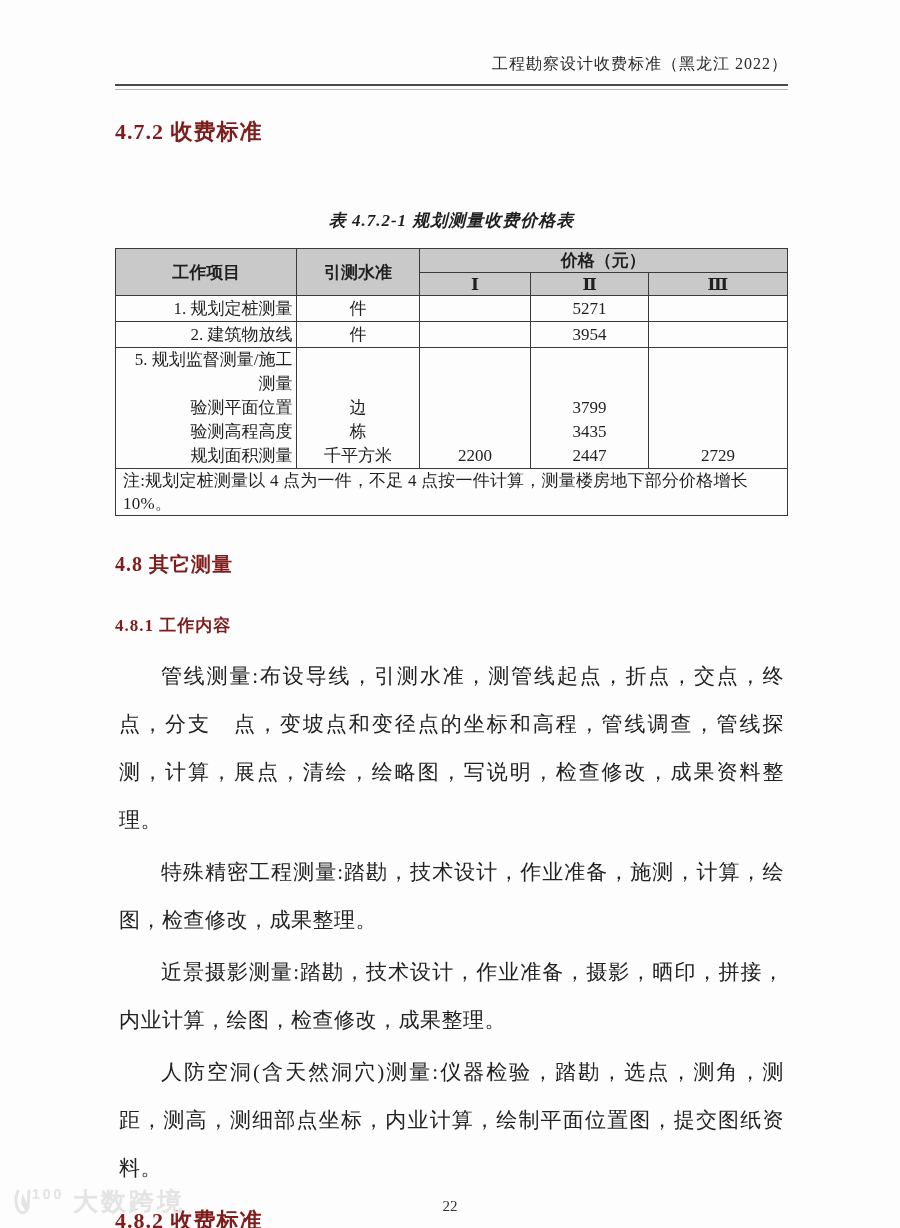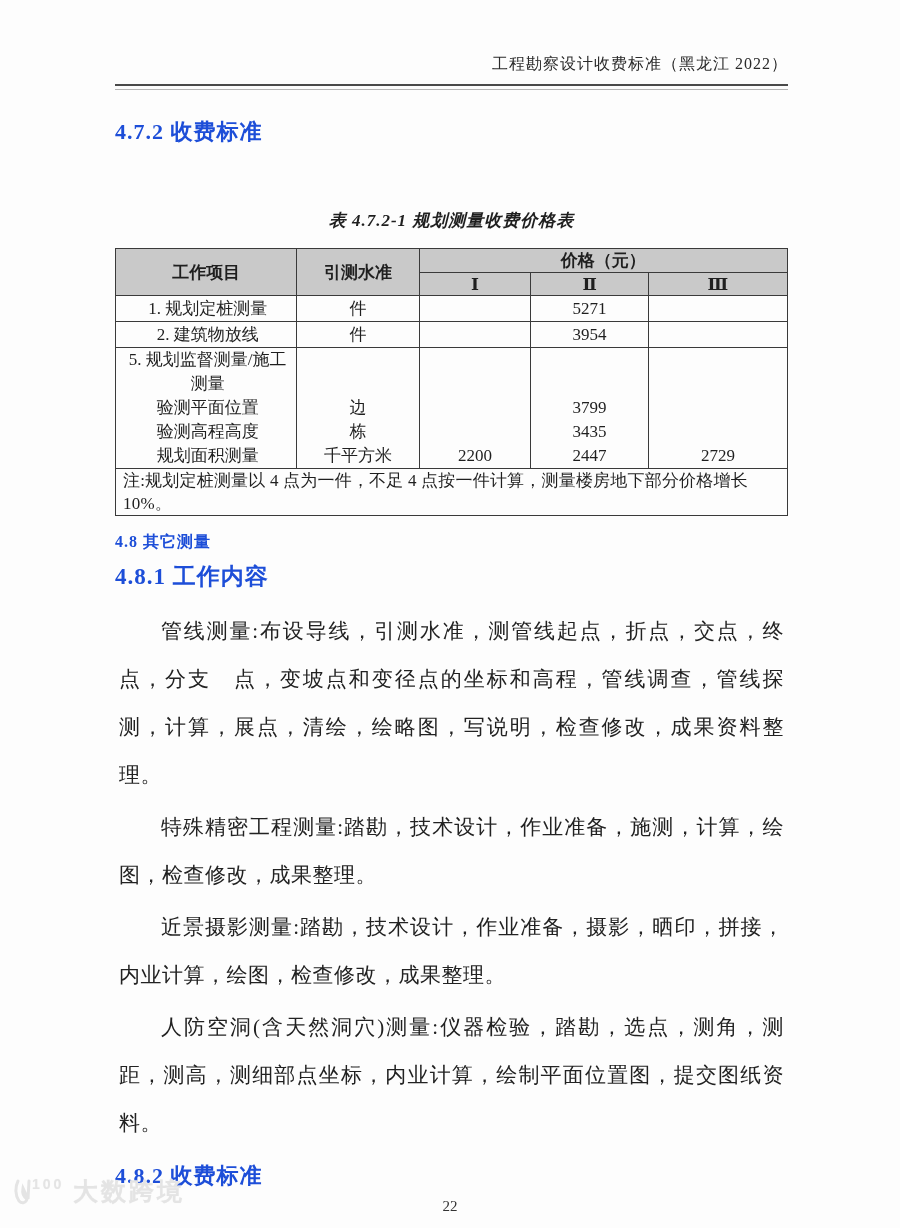--- a/index.html
+++ b/index.html
@@ -5,49 +5,49 @@
   html,body { margin:0; padding:0; background:#ffffff; }
   body { font-family: "Liberation Serif", "DejaVu Serif", serif; color:#1f1f1f; }
   .page {
     position:relative; width:900px; height:1228px; margin:0 auto;
     background:#fdfdfd; box-sizing:border-box;
     padding:54px 112px 12px 115px; overflow:hidden;
   }
   .doc-header { text-align:right; font-size:16px; letter-spacing:1px; color:#2a2a2a; }
   .header-rule { margin-top:9px; height:3px; border-top:2px solid #4a4a4a; border-bottom:1px solid #b5b5b5; }
 
-  .h-sec { font-weight:bold; color:#1d4ed8; margin:0; }
+  .h-sec { font-weight:bold; color:#7f1d1d; margin:0; }
   .h-472 { font-size:22px; margin-top:27px; letter-spacing:1px; }
-  .h-48  { font-size:16px; margin-top:16px; letter-spacing:1px; }
-  .h-481 { font-size:23px; margin-top:8px; letter-spacing:1px; }
+  .h-48  { font-size:20px; margin-top:35px; letter-spacing:1px; }
+  .h-481 { font-size:17px; margin-top:36px; letter-spacing:1px; }
   .h-482 { font-size:22px; margin-top:14px; letter-spacing:1px; }
 
   .table-title { text-align:center; font-size:17px; font-weight:bold; margin-top:62px; letter-spacing:1px;font-style:italic; }
 
   table.fee { width:100%; border-collapse:collapse; table-layout:fixed; margin-top:16px; font-size:17px; }
   table.fee th, table.fee td { border:1px solid #3a3a3a; padding:0 4px; box-sizing:border-box; }
   table.fee thead th { background:#c9c9c9; font-weight:bold; height:23px; text-align:center; }
   table.fee td { height:26px; text-align:center; }
-  table.fee td.item { text-align:center; padding-left:7px; }
+  table.fee td.item { text-align:right; padding-left:7px; }
   .col-item { width:27%; } .col-unit { width:18.2%; }
   .col-g1 { width:16.6%; } .col-g2 { width:17.5%; } .col-g3 { width:20.7%; }
 
   tr.group-row td { height:120px; vertical-align:bottom; }
   tr.group-row td.item { vertical-align:top; }
   .gtitle { line-height:24px; }
   .gline { height:24px; line-height:24px; }
   tr.note-row td { height:24px; text-align:left; padding-left:7px; font-size:17px; letter-spacing:0.2px; }
 
   .content { margin-top:15px; }
   .content p { margin:4px; font-size:21px; line-height:48px; text-align:justify; text-indent:2em; letter-spacing:0.5px; color:#222; }
 
   .page-number { position:absolute; left:0; bottom:13px; width:100%; text-align:center; font-size:15px; color:#333; }
 
   .watermark {
-    position:absolute; left:14px; bottom:20px;
+    position:absolute; left:14px; bottom:10px;
     display:flex; align-items:flex-start; gap:7px;
     color:#e4e4e4; font-weight:bold; font-size:25px; letter-spacing:3px;
     font-family:"Liberation Sans", sans-serif;
     text-shadow:0 0 1px #efefef;
     user-select:none;
   }
   .watermark svg { display:block; }
 </style>
 </head>
 <body>

